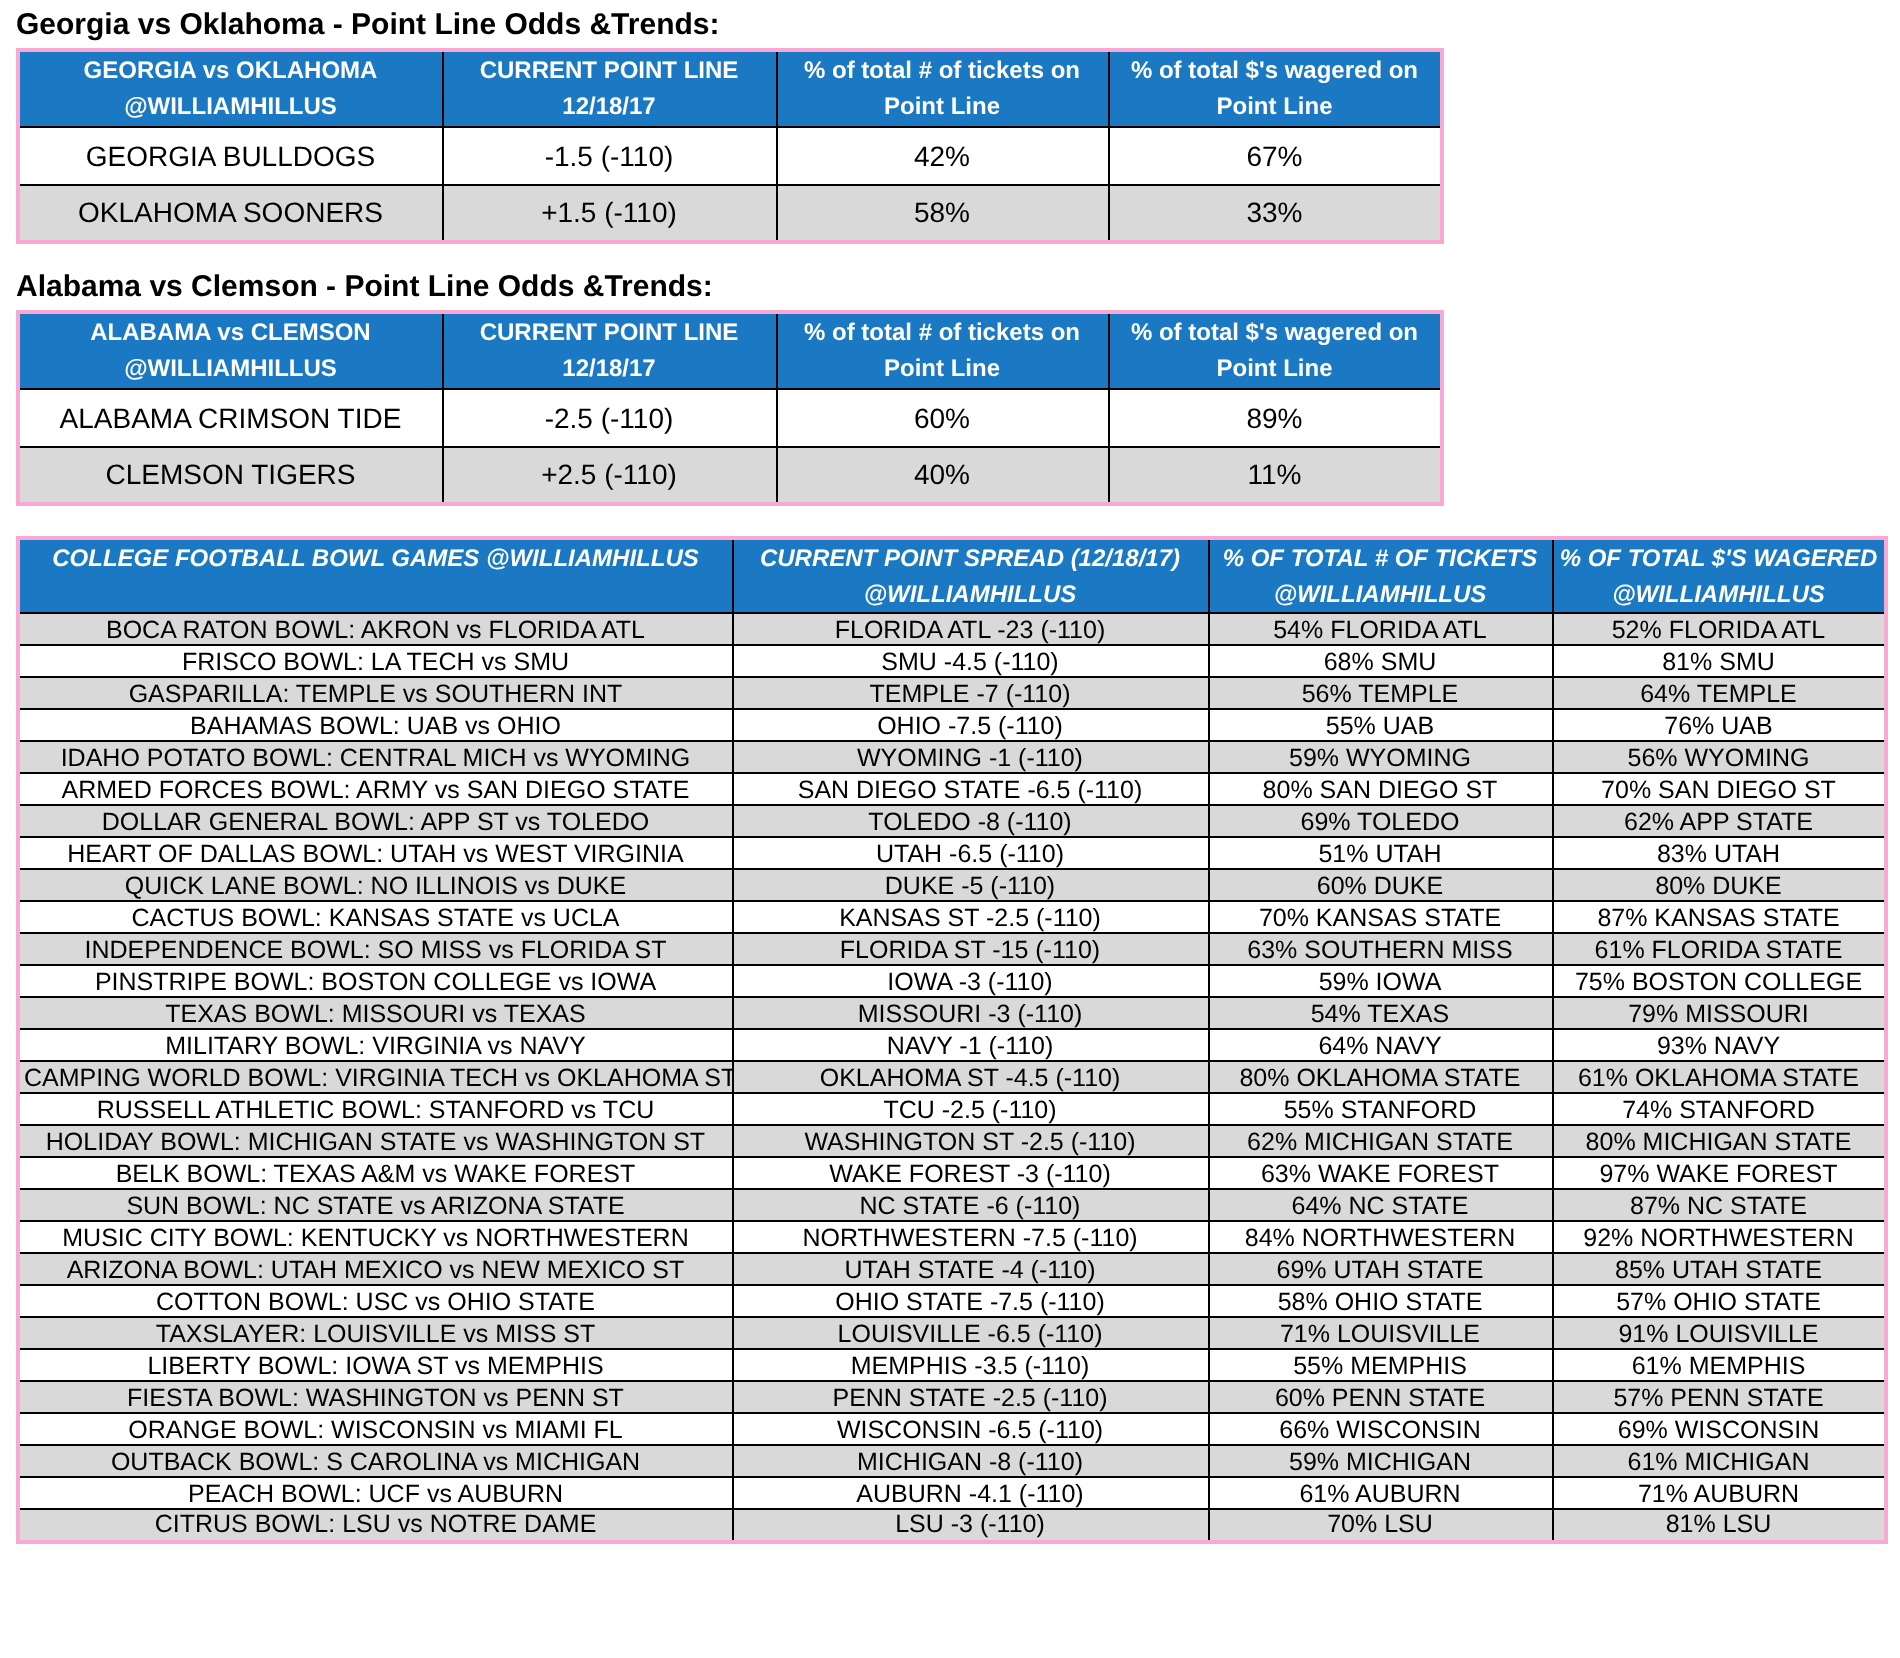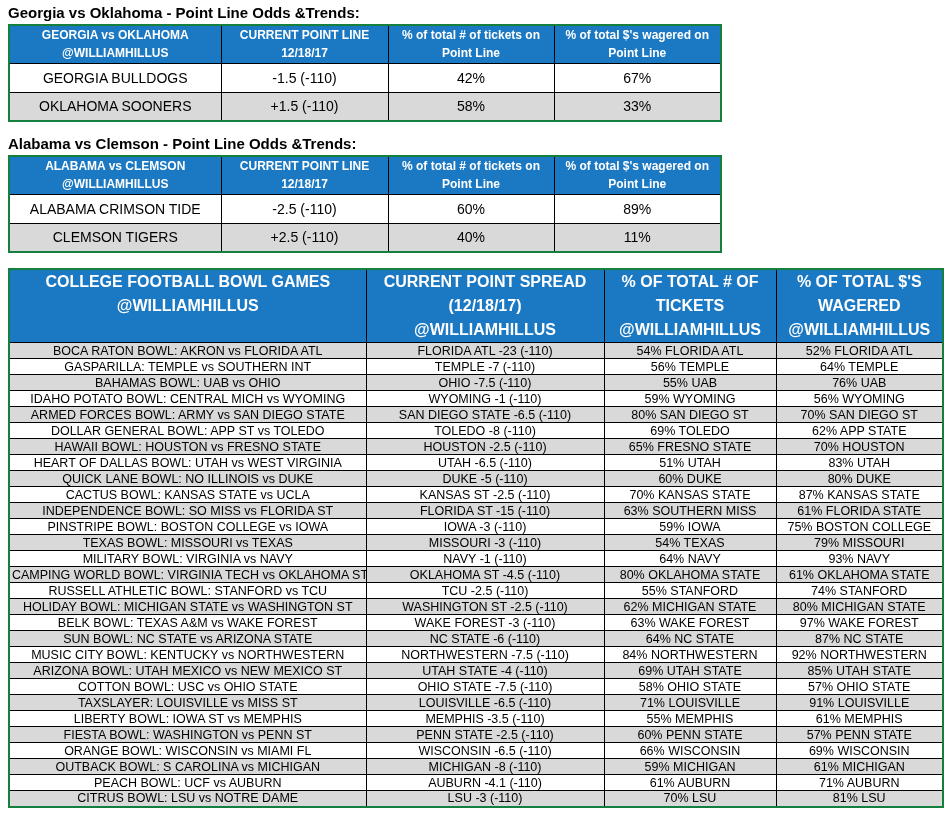--- a/index.html
+++ b/index.html
@@ -16,21 +16,21 @@
     font-size: 15px;
     font-weight: bold;
     color: #000000;
     margin: 1px 0 3px 0;
     letter-spacing: 0px;
   }
 
   table.odds-table {
     border-collapse: collapse;
     table-layout: fixed;
-    border: 2px solid #15803d;
+    border: 2px solid #f9a8d4;
   }
   table.odds-table th,
   table.odds-table td {
     border: 1px solid #000000;
     text-align: center;
     vertical-align: middle;
     overflow: hidden;
     padding: 0 2px;
   }
   table.odds-table thead th {
@@ -43,21 +43,21 @@
   table.odds-table td { white-space: nowrap; color: #000000; }
 
   
   .small-table { width: 712px; margin-bottom: 13px; }
   .small-table thead th { font-size: 12px; height: 38px; }
   .small-table td { font-size: 14px; height: 29px; }
   .small-table tbody tr:nth-child(even) td { background: #d9d9d9; }
 
   
   .big-table { width: 934px; margin-top: 15px; }
-  .big-table thead th { font-size: 16px; height: 35px; }
+  .big-table thead th { font-size: 12px; height: 35px; font-style: italic; }
   .big-table thead th.va-top { vertical-align: top; }
   .big-table td { font-size: 12.5px; height: 16px; }
   .big-table tbody tr:nth-child(odd) td { background: #d9d9d9; }
 </style>
 </head>
 <body>
 
 <div class="page">
 
   <div class="section-title">Georgia vs Oklahoma - Point Line Odds &amp;Trends:</div>
@@ -153,20 +153,26 @@
       </tr>
     </thead>
     <tbody>
         <tr>
           <td>BOCA RATON BOWL: AKRON vs FLORIDA ATL</td>
           <td>FLORIDA ATL -23 (-110)</td>
           <td>54% FLORIDA ATL</td>
           <td>52% FLORIDA ATL</td>
         </tr>
         <tr>
+          <td>FRISCO BOWL: LA TECH vs SMU</td>
+          <td>SMU -4.5 (-110)</td>
+          <td>68% SMU</td>
+          <td>81% SMU</td>
+        </tr>
+        <tr>
           <td>GASPARILLA: TEMPLE vs SOUTHERN INT</td>
           <td>TEMPLE -7 (-110)</td>
           <td>56% TEMPLE</td>
           <td>64% TEMPLE</td>
         </tr>
         <tr>
           <td>BAHAMAS BOWL: UAB vs OHIO</td>
           <td>OHIO -7.5 (-110)</td>
           <td>55% UAB</td>
           <td>76% UAB</td>
@@ -183,26 +189,20 @@
           <td>80% SAN DIEGO ST</td>
           <td>70% SAN DIEGO ST</td>
         </tr>
         <tr>
           <td>DOLLAR GENERAL BOWL: APP ST vs TOLEDO</td>
           <td>TOLEDO -8 (-110)</td>
           <td>69% TOLEDO</td>
           <td>62% APP STATE</td>
         </tr>
         <tr>
-          <td>HAWAII BOWL: HOUSTON vs FRESNO STATE</td>
-          <td>HOUSTON -2.5 (-110)</td>
-          <td>65% FRESNO STATE</td>
-          <td>70% HOUSTON</td>
-        </tr>
-        <tr>
           <td>HEART OF DALLAS BOWL: UTAH vs WEST VIRGINIA</td>
           <td>UTAH -6.5 (-110)</td>
           <td>51% UTAH</td>
           <td>83% UTAH</td>
         </tr>
         <tr>
           <td>QUICK LANE BOWL: NO ILLINOIS vs DUKE</td>
           <td>DUKE -5 (-110)</td>
           <td>60% DUKE</td>
           <td>80% DUKE</td>

